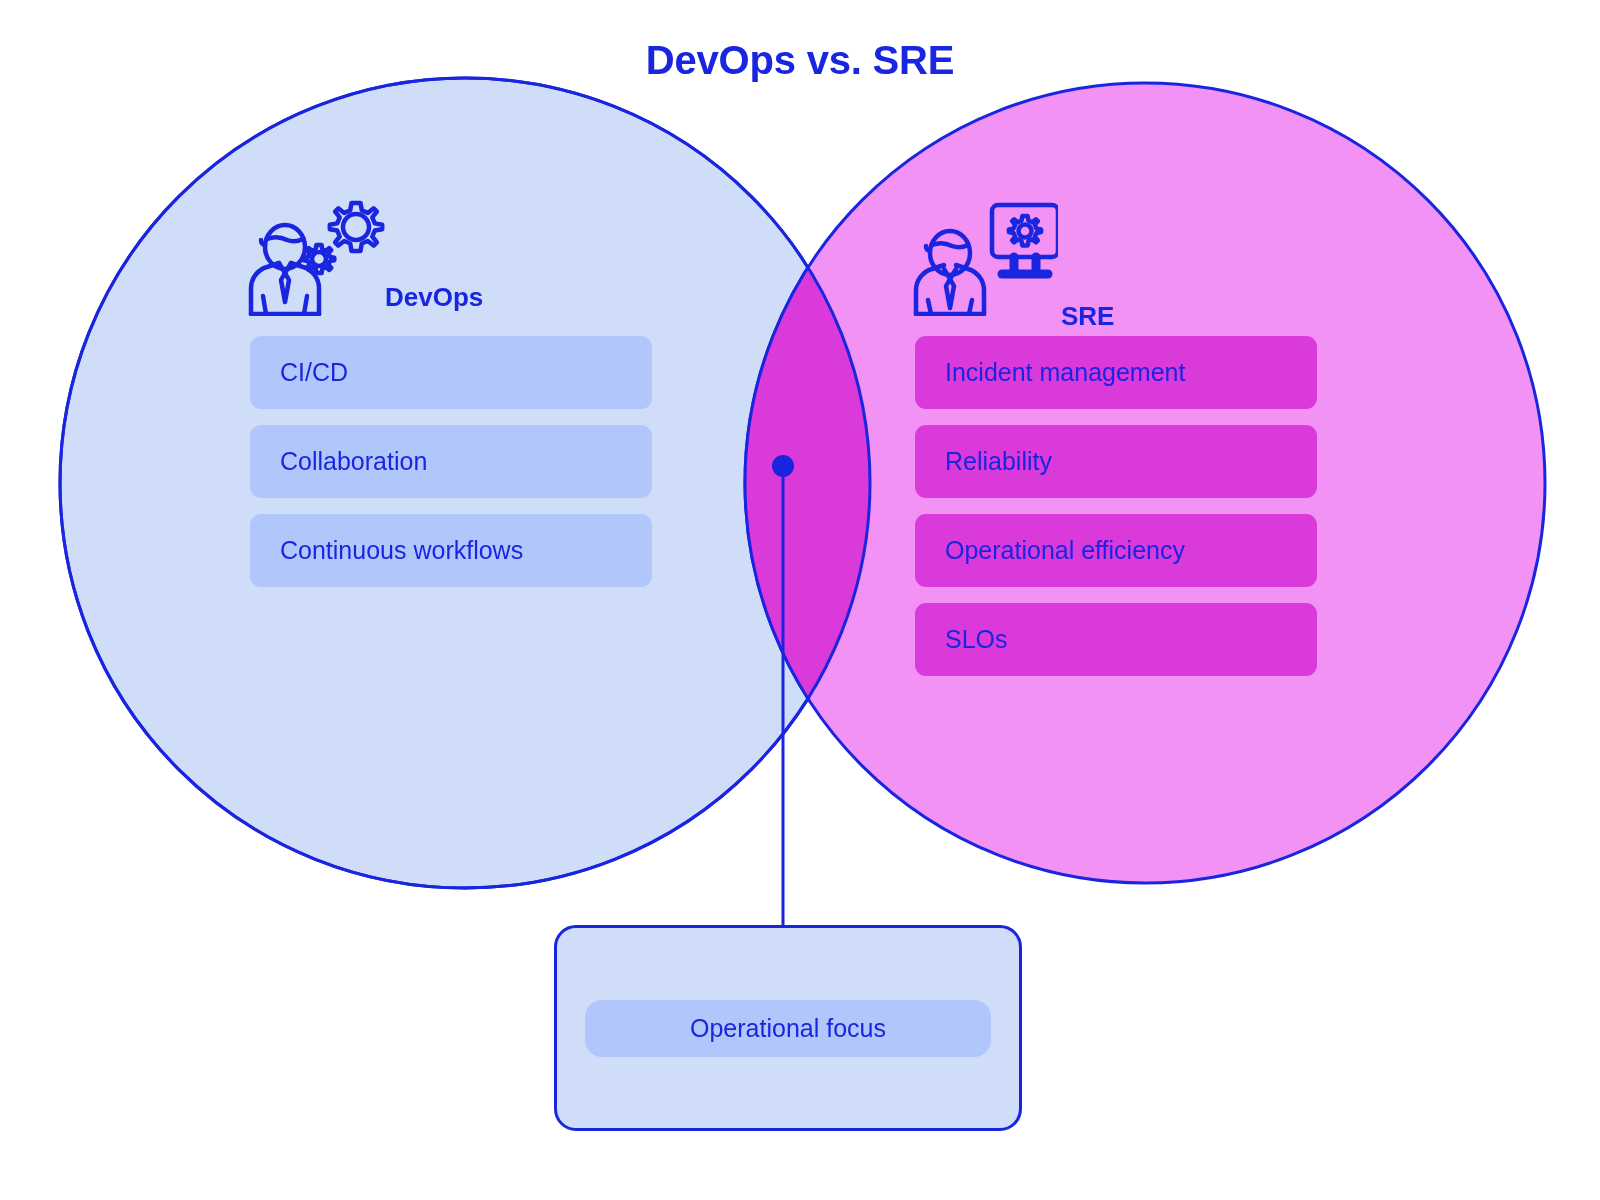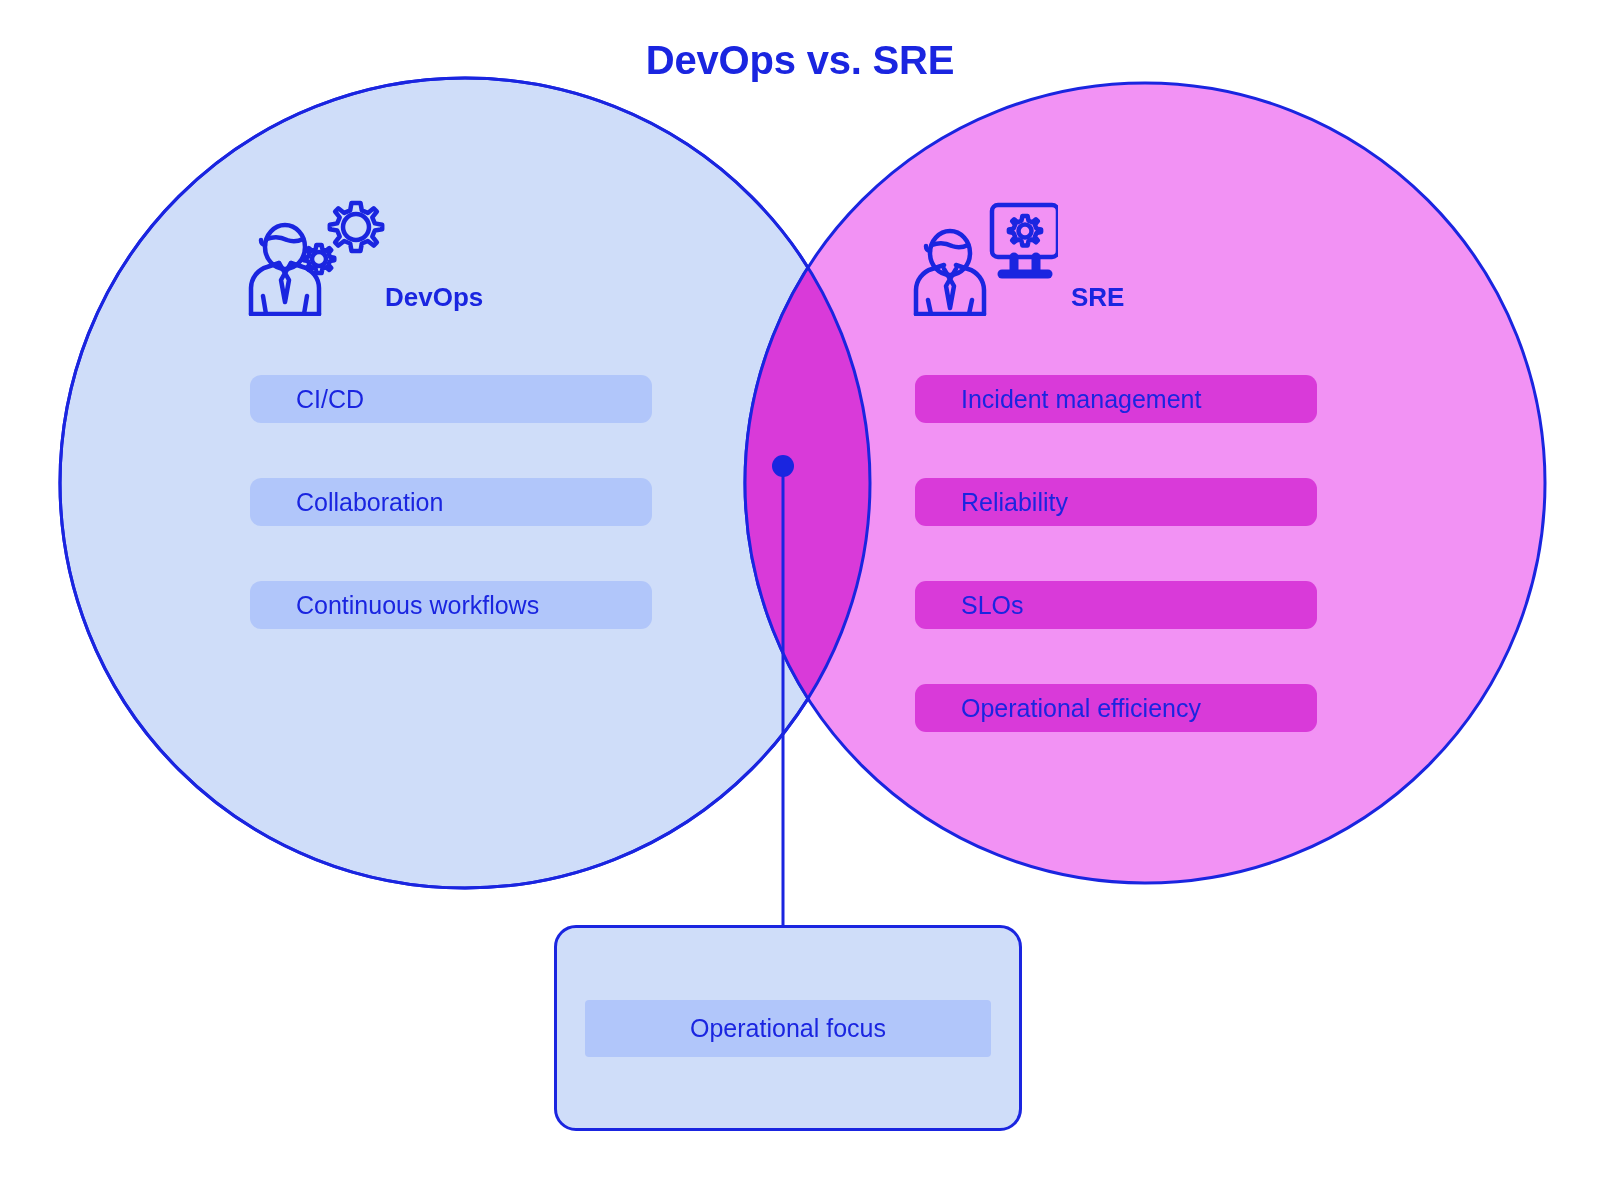--- a/index.html
+++ b/index.html
@@ -60,41 +60,40 @@
   }
   .panel-label {
     position: absolute;
     top: 86px;
     font-size: 26px;
     font-weight: bold;
     color: #1a25e0;
     white-space: nowrap;
   }
   #panel-left .panel-label  { left: 150px; }
-  #panel-right .panel-label { left: 171px; }
+  #panel-right .panel-label { left: 161px; margin-top: 19px; }
 
   .pill-list {
     position: relative;
     display: flex;
     flex-direction: column;
     gap: 16px;
     width: 402px;
     margin-left: 15px;
   }
   .pill {
-    height: 48px;
+    height: 73px;
     border-radius: 11px;
     display: flex;
     align-items: center;
-    padding-left: 46px;
+    padding-left: 30px;
     box-sizing: border-box;
     font-size: 25px;
     color: #1a25e0;
     white-space: nowrap;
-    margin-top: 39px;
   }
   .pill-blue {
     background: #b1c6fa;
   }
   .pill-magenta {
     background: #d93ad9;
   }
 
   
   #shared-box {
@@ -109,21 +108,21 @@
     border-radius: 22px;
     display: flex;
     flex-direction: column;
     justify-content: center;
     align-items: center;
     gap: 16px;
   }
   .shared-pill {
     width: 406px;
     height: 57px;
-    border-radius: 4px;
+    border-radius: 17px;
     background: #b1c6fa;
     display: flex;
     align-items: center;
     justify-content: center;
     font-size: 25px;
     color: #1a25e0;
     white-space: nowrap;
   }
 </style>
 </head>
@@ -218,22 +217,22 @@
           <circle cx="117" cy="35" r="6.5"></circle>
           <path d="M117 20 l2.6 0 l0.9 4.6 l3.7 1.6 l3.7 -2.9 l1.9 1.9 l-2.9 3.7 l1.6 3.7 l4.6 0.9 l0 2.6 l-4.6 0.9 l-1.6 3.7 l2.9 3.7 l-1.9 1.9 l-3.7 -2.9 l-3.7 1.6 l-0.9 4.6 l-2.6 0 l-2.6 0 l-0.9 -4.6 l-3.7 -1.6 l-3.7 2.9 l-1.9 -1.9 l2.9 -3.7 l-1.6 -3.7 l-4.6 -0.9 l0 -2.6 l4.6 -0.9 l1.6 -3.7 l-2.9 -3.7 l1.9 -1.9 l3.7 2.9 l3.7 -1.6 l0.9 -4.6 Z"></path>
         </svg>
       </span>
       <span class="panel-label">SRE</span>
     </div>
 
     <div class="pill-list">
       <div class="pill pill-magenta">Incident management</div>
       <div class="pill pill-magenta">Reliability</div>
+      <div class="pill pill-magenta">Operational efficiency</div>
       <div class="pill pill-magenta">SLOs</div>
-      <div class="pill pill-magenta">Operational efficiency</div>
     </div>
   </div>
 
   <div id="shared-box">
     <div class="shared-pill">Operational focus</div>
   </div>
 
 </div>
 
 </body></html>

